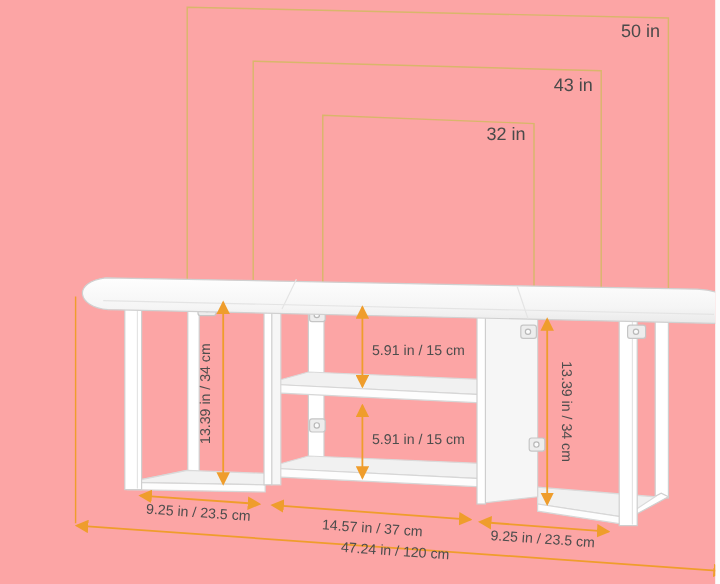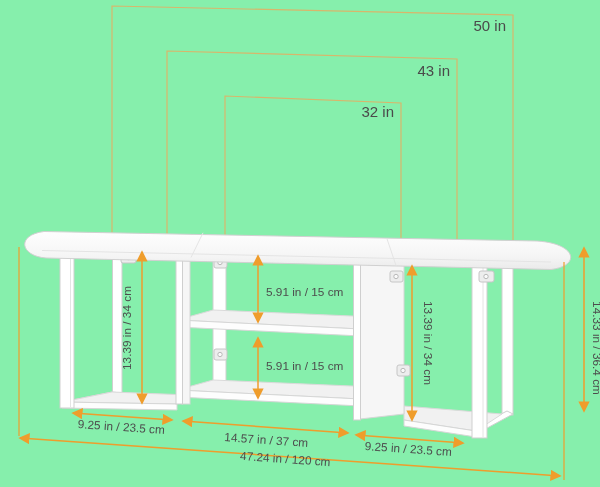--- a/index.html
+++ b/index.html
@@ -1,17 +1,17 @@
 <!DOCTYPE html>
 <html><head>
 <meta charset="utf-8">
 <style>
   html,body{margin:0;padding:0;background:#fcfcfc;}
-  .stage{position:relative;width:600px;height:487px;background:#86efac;overflow:hidden;
-         font-family:"Liberation Sans",sans-serif;}
+  .stage{position:relative;width:552px;height:487px;background:#fca5a5;overflow:hidden;
+         font-family:"Liberation Sans",sans-serif;padding-left:44px;}
   svg{display:block}
   .tv-line{fill:none;stroke:#d9b66b;stroke-width:1.2;}
   .tv-label{font-family:"Liberation Sans",sans-serif;font-size:15px;fill:#4a4a4a;}
   .dim{stroke:#ef9d2c;stroke-width:1.5;fill:none;}
   .ext{stroke:#ef9d2c;stroke-width:1.2;fill:none;}
   .dim-label{font-family:"Liberation Sans",sans-serif;font-size:11.8px;fill:#4d4d4d;}
   .panel{fill:#ffffff;stroke:#cfcfcf;stroke-width:1;}
   .panel-side{fill:#f6f6f6;stroke:#d6d6d6;stroke-width:1;}
   .face-top{fill:#f1f1f1;stroke:#dadada;stroke-width:1;}
   .face-front{fill:#fdfdfd;stroke:#d6d6d6;stroke-width:1;}

